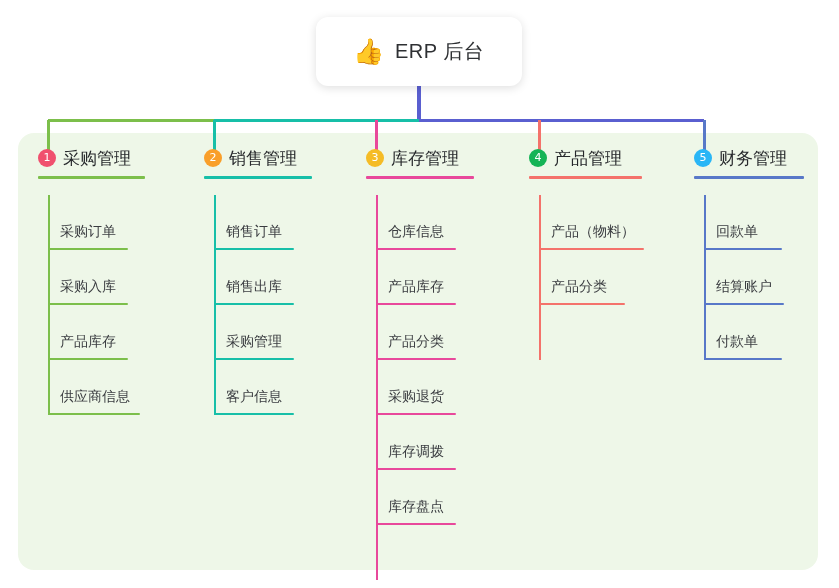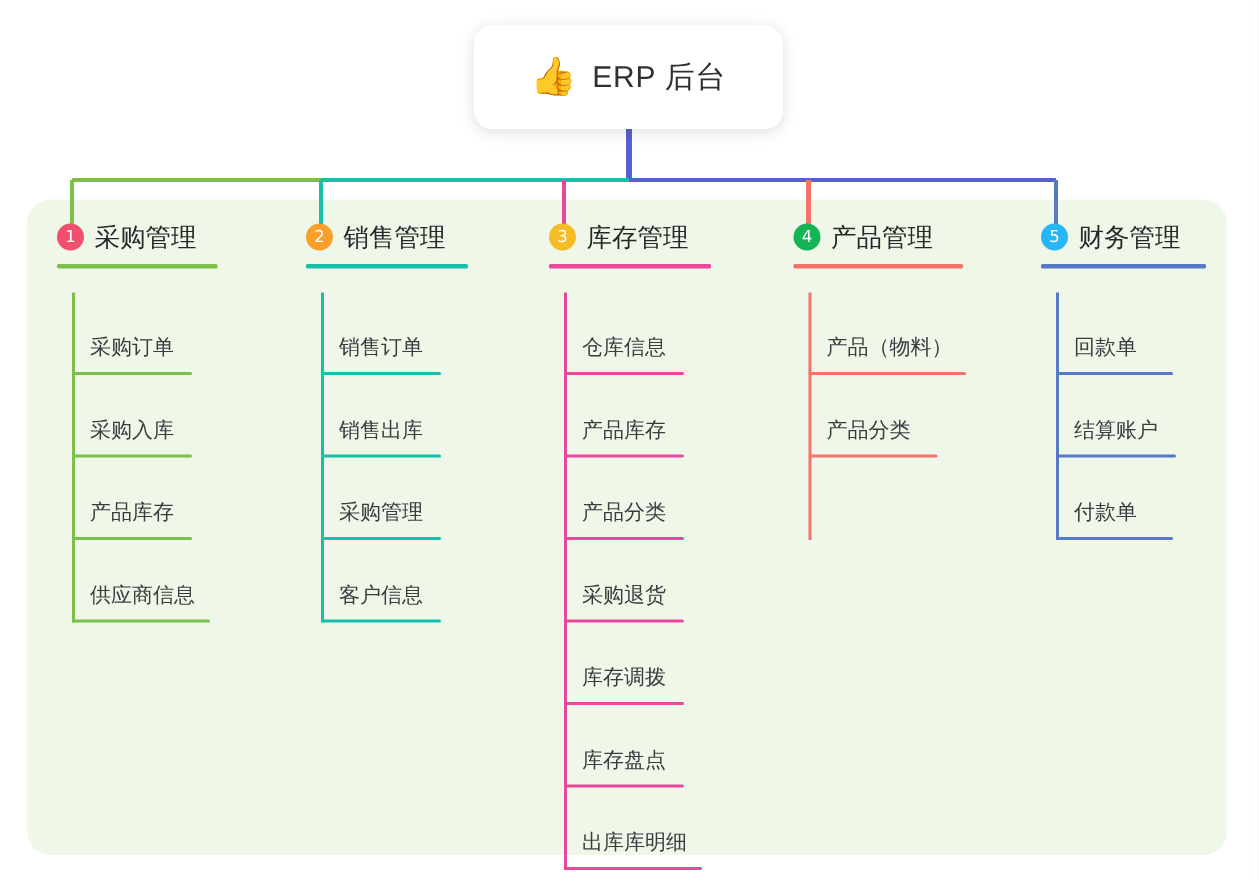--- a/index.html
+++ b/index.html
@@ -172,24 +172,20 @@
             <div class="leaf-rule" style="width: 80px; background: rgb(232, 72, 155);"></div>
           </div>
           <div class="leaf">
             <span class="leaf-label">库存调拨</span>
             <div class="leaf-rule" style="width: 80px; background: rgb(232, 72, 155);"></div>
           </div>
           <div class="leaf">
             <span class="leaf-label">库存盘点</span>
             <div class="leaf-rule" style="width: 80px; background: rgb(232, 72, 155);"></div>
           </div>
-          <div class="leaf">
-            <span class="leaf-label">出库库明细</span>
-            <div class="leaf-rule" style="width: 92px; background: rgb(232, 72, 155);"></div>
-          </div>
         </div>
       </div>
       <div class="col" style="left: 529px;">
         <div class="col-head">
           <span class="badge" style="background: rgb(21, 180, 86);">4</span>
           <span class="col-title">产品管理</span>
         </div>
         <div class="head-rule" style="width: 113px; background: rgb(244, 114, 107);"></div>
         <div class="leaves">
           <div class="spine" style="background: rgb(244, 114, 107); height: 165px;"></div>

